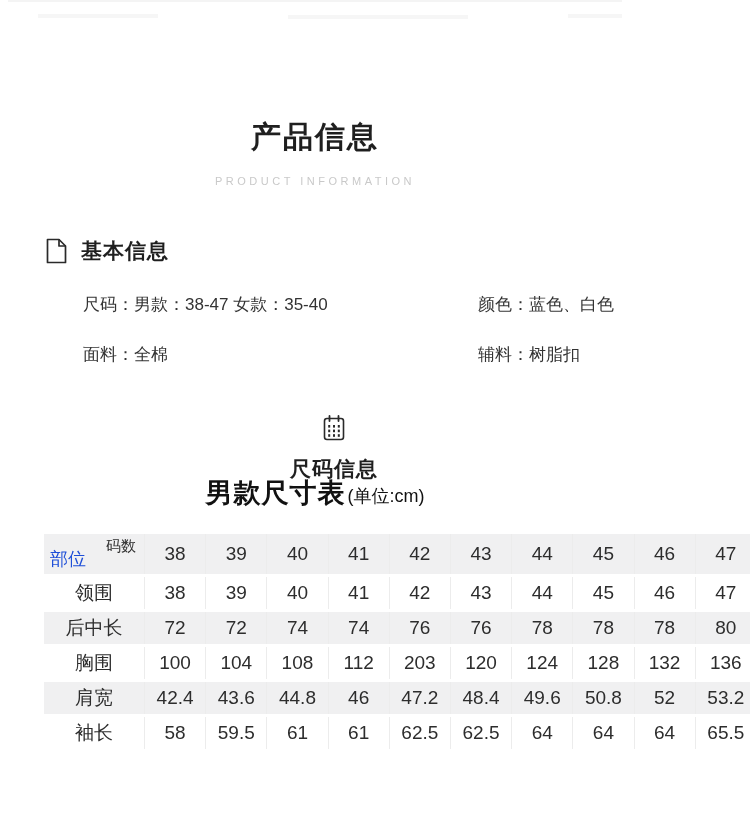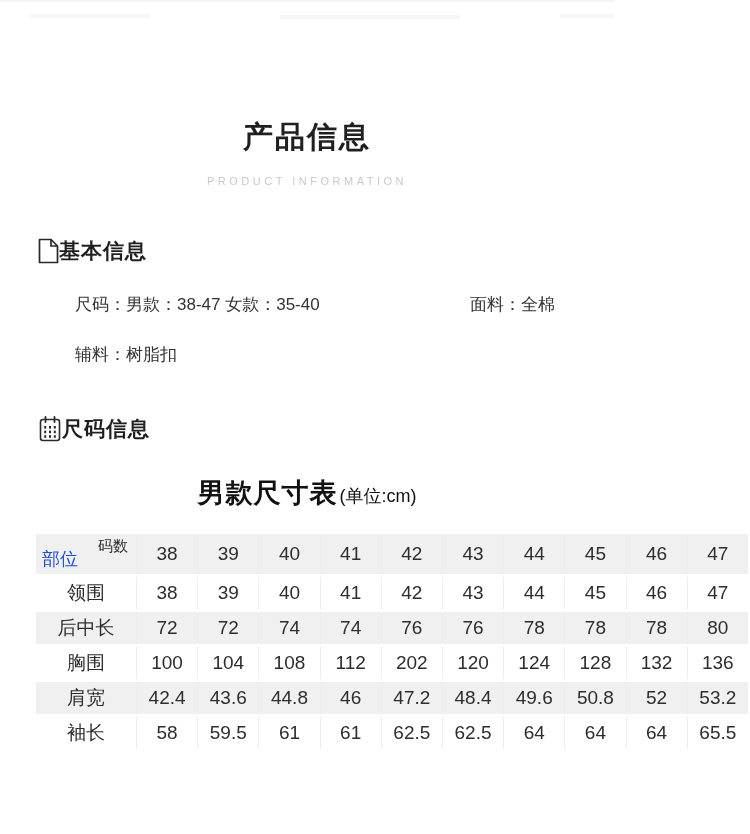--- a/index.html
+++ b/index.html
@@ -2,21 +2,21 @@
 <html><head>
 <meta charset="utf-8">
 <style>
   * { margin: 0; padding: 0; box-sizing: border-box; }
   html, body { background: #ffffff; }
   body {
     width: 750px; height: 834px; overflow: hidden;
     font-family: "Liberation Sans", "DejaVu Sans", sans-serif;
     color: #333;
   }
-  .page { position: relative; width: 614px; height: 834px; background: #fff; }
+  .page { position: relative; width: 614px; height: 834px; background: #fff; margin-left: 8px; }
 
   
   .top-artifacts {
     height: 22px; margin: 0;
     background:
       linear-gradient(#f4f4f4, #f4f4f4) 30px 14px / 120px 4px no-repeat,
       linear-gradient(#f5f5f5, #f5f5f5) 280px 15px / 180px 4px no-repeat,
       linear-gradient(#f5f5f5, #f5f5f5) 560px 14px / 150px 4px no-repeat,
       linear-gradient(#f2f2f2, #f2f2f2) 0 0 / 750px 2px no-repeat;
     opacity: .8;
@@ -28,25 +28,25 @@
     font-size: 30px; line-height: 30px; font-weight: 600;
     letter-spacing: 2px; color: #1f1f1f;
   }
   .page-subtitle {
     margin-top: 24px;
     font-size: 11px; line-height: 11px; font-weight: 400;
     letter-spacing: 3.5px; color: #c9c9c9;
   }
 
   .sec-head {
-    display: flex; align-items: center; 
+    display: flex; align-items: center; gap: 14px;
     margin-left: 38px; height: 28px;
   }
   .sec-head.basic { margin-top: 50px; }
-  .sec-head.size  { margin-top: 48px; }
+  .sec-head.size  { margin-top: 48px; flex-direction: column; }
   .sec-head h2 {
     font-size: 21px; font-weight: 600; color: #1f1f1f; letter-spacing: 1px;
   }
   .sec-icon { display: inline-flex; align-items: center; }
 
   .fields {
     display: grid; grid-template-columns: 395px 1fr;
     row-gap: 26px; padding-left: 75px; margin-top: 28px;
   }
   .field { font-size: 17px; line-height: 24px; color: #333; }
@@ -96,20 +96,21 @@
       <span class="sec-icon">
         <svg width="21" height="26" viewBox="0 0 21 26" fill="none">
           <path d="M1.5 1.5 H13 L19.5 8 V24.5 H1.5 Z" stroke="#2a2a2a" stroke-width="1.7" stroke-linejoin="round"></path>
           <path d="M13 1.5 V8 H19.5" stroke="#2a2a2a" stroke-width="1.7" stroke-linejoin="round"></path>
         </svg>
       </span>
       <h2>基本信息</h2>
     </div>
     <div class="fields">
       <div class="field"><span class="flabel">尺码：</span><span class="fvalue">男款：38-47 女款：35-40</span></div>
+      <div class="field"><span class="flabel">颜色：</span><span class="fvalue">蓝色、白色</span></div>
       <div class="field"><span class="flabel">面料：</span><span class="fvalue">全棉</span></div>
       <div class="field"><span class="flabel">辅料：</span><span class="fvalue">树脂扣</span></div>
     </div>
   </section>
 
   <section>
     <div class="sec-head size">
       <span class="sec-icon">
         <svg width="24" height="26" viewBox="0 0 24 26" fill="none">
           <rect x="2.5" y="3.5" width="19" height="21" rx="2.5" stroke="#2a2a2a" stroke-width="1.6"></rect>
@@ -179,21 +180,21 @@
             <td>78</td>
             <td>78</td>
             <td>80</td>
           </tr>
           <tr>
             <th>胸围</th>
             <td>100</td>
             <td>104</td>
             <td>108</td>
             <td>112</td>
-            <td>202</td>
+            <td>203</td>
             <td>120</td>
             <td>124</td>
             <td>128</td>
             <td>132</td>
             <td>136</td>
           </tr>
           <tr>
             <th>肩宽</th>
             <td>42.4</td>
             <td>43.6</td>

